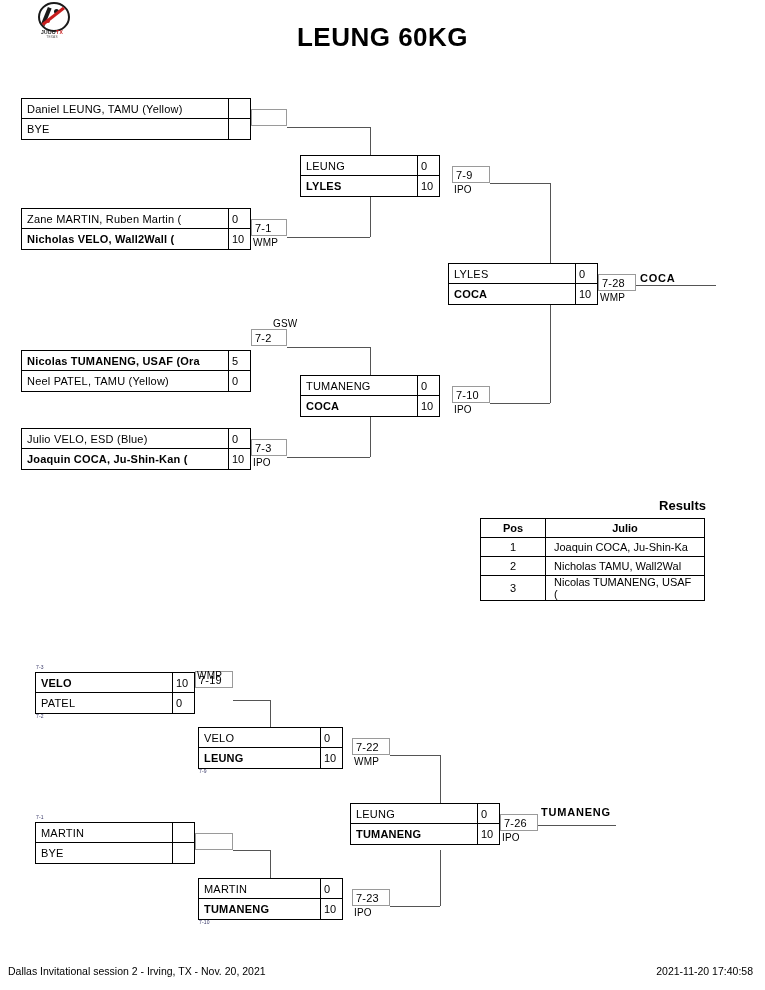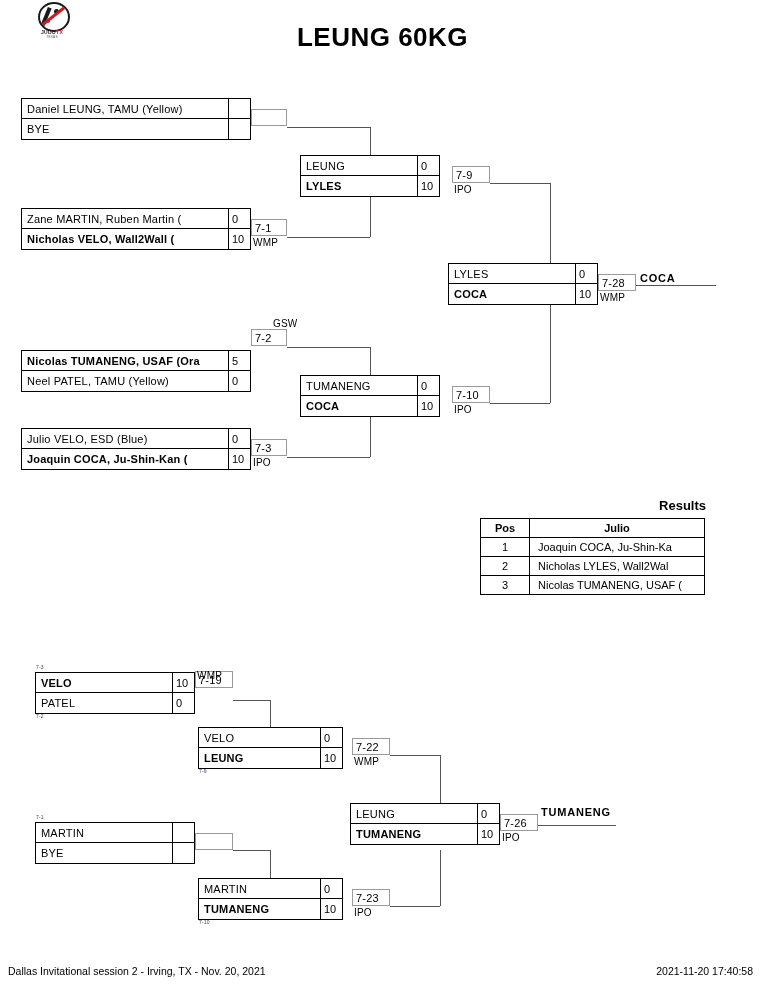--- a/index.html
+++ b/index.html
@@ -147,21 +147,21 @@
     text-align: right; font-size: 13px; font-weight: bold;
   }
   #results-table {
     left: 480px; top: 518px; width: 225px;
     border: 1px solid #000; border-collapse: collapse;
     font-size: 11px; background: #fff;
   }
   #results-table td, #results-table th {
     border: 1px solid #000;
     height: 18px;
-    padding: 0 4px;
+    padding: 0 12px;
     font-weight: normal;
   }
   #results-table th { font-weight: bold; text-align: center; }
   #results-table td.pos { width: 40px; text-align: center; }
   #results-table td.nmcell { text-align: left; padding-left: 8px; }
 
   
   #footer-left  { left: 8px;  top: 965px; font-size: 10.5px; }
   #footer-right { right: 12px; top: 965px; font-size: 10.5px; }
 </style>
@@ -292,21 +292,21 @@
       <tr>
     <th class="pos">Pos</th>
     <th>Julio</th>
   </tr>
   <tr>
     <td class="pos">1</td>
     <td class="nmcell">Joaquin COCA, Ju-Shin-Ka</td>
   </tr>
   <tr>
     <td class="pos">2</td>
-    <td class="nmcell">Nicholas LYLES, Wall2Wal</td>
+    <td class="nmcell">Nicholas TAMU, Wall2Wal</td>
   </tr>
   <tr>
     <td class="pos">3</td>
     <td class="nmcell">Nicolas TUMANENG, USAF (</td>
   </tr>
 </tbody>
   </table>
 
 <div class="feeder" style="left:36px; top:664px;">7-3</div>
 <div class="match" style="left:35px; top:672px; width:160px;">

